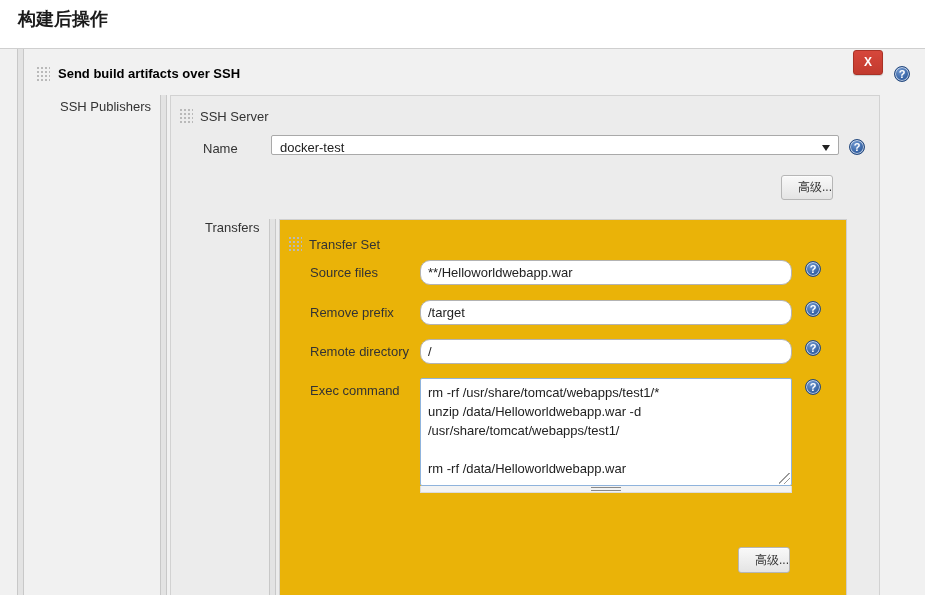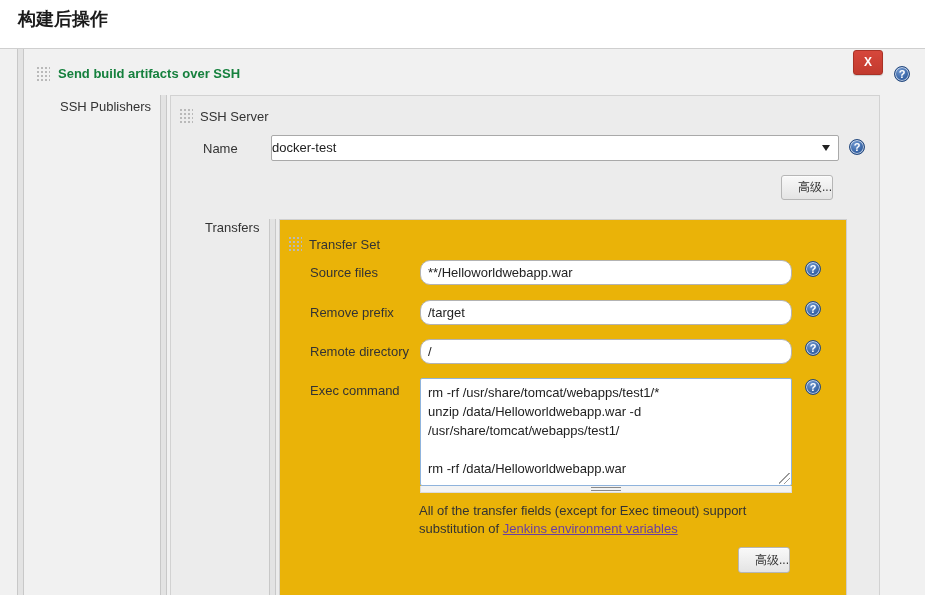--- a/index.html
+++ b/index.html
@@ -31,21 +31,21 @@
   .transfer-panel { left:108px; top:123px; width:568px; height:377px; background:#eab308; border-color:#cfcfcf; }
 
   
   .grip {
     width:14px; height:15px;
     background-image: radial-gradient(circle, #b9b9b9 1.05px, rgba(0,0,0,0) 1.15px);
     background-size:4px 4px;
     background-position:0 0;
   }
 
-  .bold-title { font-weight:bold; color:#15803d; font-size:13px; }
+  .bold-title { font-weight:bold; color:#000000; font-size:13px; }
   .label { color:#333; font-size:13px; }
 
   
   .help {
     width:16px; height:16px; border-radius:50%;
     background: radial-gradient(circle at 38% 30%, #6f97cf, #2d5b9e 72%);
     border:1px solid #24497f;
     color:#fff; font-size:11px; font-weight:bold;
     line-height:14px; text-align:center;
     box-shadow: inset 0 0 0 1px rgba(255,255,255,0.65);
@@ -67,21 +67,21 @@
     background:linear-gradient(#f9f9f9,#e4e4e4);
     border:1px solid #b6b6b6; border-radius:3px;
     color:#333; font-size:12px; font-family:"Liberation Sans",sans-serif;
     text-align:right; cursor:pointer;
     box-shadow:0 1px 0 rgba(255,255,255,0.6) inset;
   }
 
   
   .select-box {
     background:#fff; border:1px solid #a9a9a9; border-radius:2px;
-    height:26px; line-height:24px; padding-left:0; color:#222;
+    height:20px; line-height:24px; padding-left:8px; color:#222;
     font-size:13px; cursor:pointer; position:absolute;
   }
   .select-arrow {
     position:absolute; right:8px; top:9px; width:0; height:0;
     border-left:4px solid transparent; border-right:4px solid transparent;
     border-top:6px solid #222;
   }
   .txt-input {
     position:absolute; background:#fff; border:1px solid #b3b3b3; border-radius:10px;
     height:25px; padding:0 7px; color:#222; font-size:13px;
@@ -172,21 +172,18 @@
 /usr/share/tomcat/webapps/test1/
 
 rm -rf /data/Helloworldwebapp.war</textarea>
       <div class="abs resize-grip" style="left:499px; top:253px;"></div>
       <div class="abs help" style="left:525px; top:159px;">?</div>
 
       <div class="abs drag-bar" style="left:140px; top:266px;">
         <span class="handle"></span>
       </div>
 
-      <div class="abs note" style="left:139px; top:282px;">
-        <span>All of the transfer fields (except for Exec timeout) support substitution of </span><a>Jenkins environment variables</a>
-      </div>
 
       <button class="abs btn" style="left:458px; top:327px; width:52px; height:26px;">高级...</button>
     </div>
   </div>
 
 </div>
 
 </body></html>

